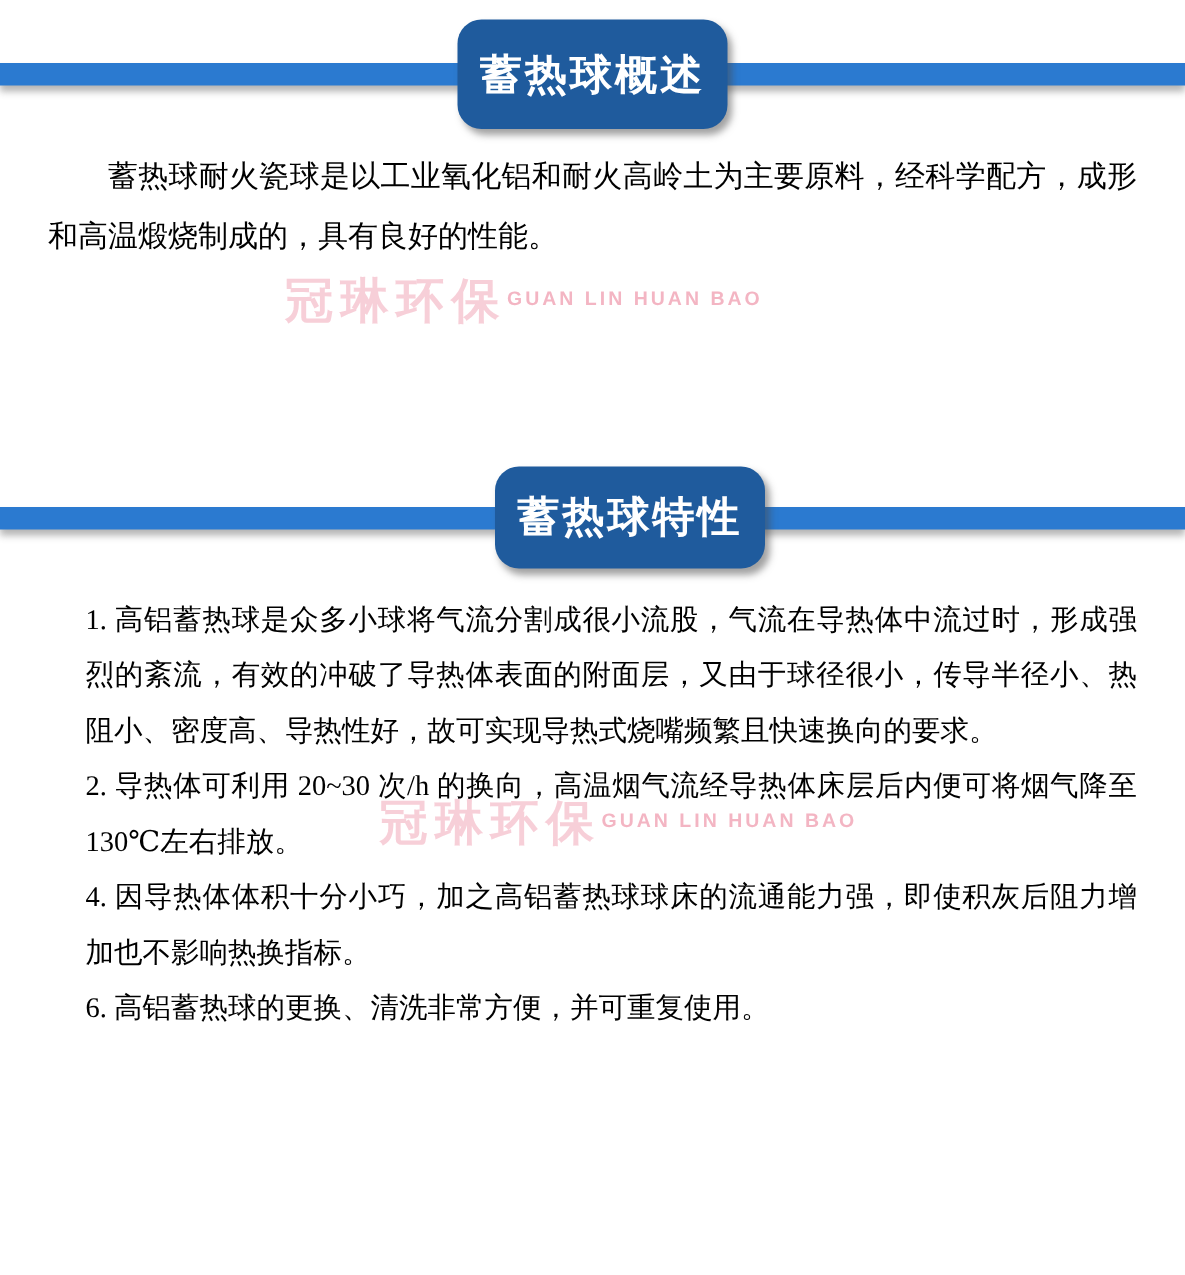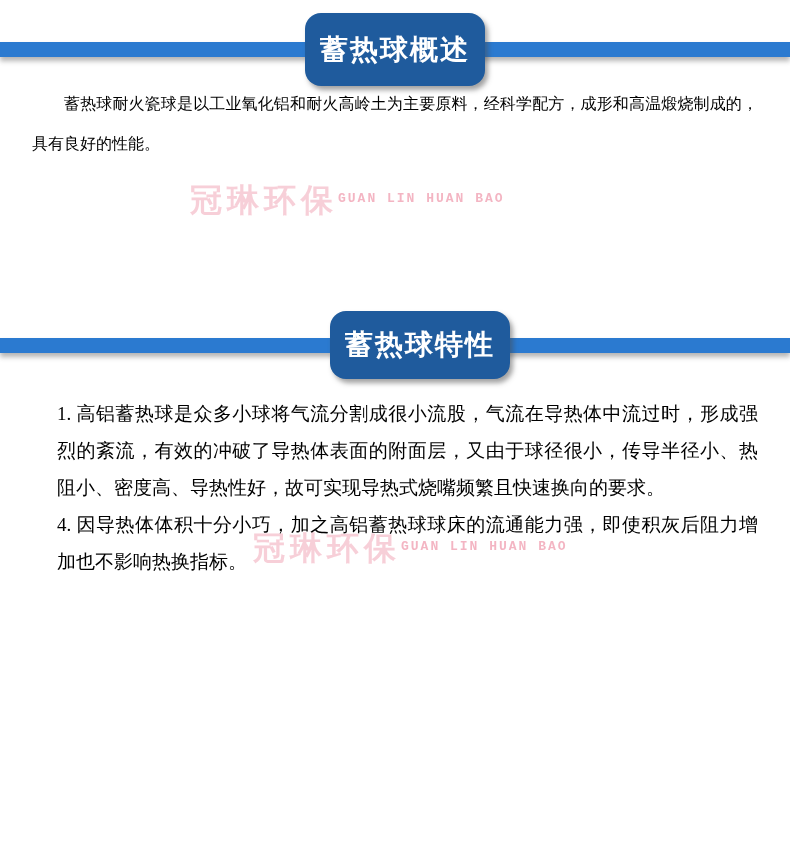--- a/index.html
+++ b/index.html
@@ -31,22 +31,22 @@
   .box1{top:13px;height:73px;text-align:right;}
   .box2{top:311px;height:68px;margin-left:25px;}
   .title-box span{
     color:var(--title-text,#fff);
     font-family:"Liberation Sans","DejaVu Sans",sans-serif;
     font-size:28px;font-weight:bold;letter-spacing:2px;
   }
 
   
   .content1{
-    position:absolute;left:32px;top:84px;width:726px;
-    font-size:16px;line-height:40px;text-align:justify;
+    position:absolute;left:32px;top:98px;width:726px;
+    font-size:20px;line-height:40px;text-align:justify;
     z-index:2;
   }
   .content1 p{margin:0;text-indent:2em;}
   .content2{
     position:absolute;left:57px;top:395px;width:701px;
     font-size:19px;line-height:37px;text-align:justify;
     z-index:2;
   }
   .content2 p{margin:0;}
 
@@ -59,21 +59,21 @@
   .wm1{left:190px;top:150px;}
   .wm2{left:253px;top:498px;}
   .wm-cn{
     margin-top:6px;
     font-family:"Liberation Sans","DejaVu Sans",sans-serif;
     font-size:32px;font-weight:bold;letter-spacing:5px;
     color:var(--wm-pink,#f2a9b9);opacity:.55;white-space:nowrap;
   }
   .wm-en{
     margin-top:1px;
-    font-family:Liberation Mono, monospace;
+    font-family:Liberation Sans, sans-serif;
     font-size:13px;font-weight:bold;letter-spacing:2px;
     color:var(--wm-pink,#f2a9b9);opacity:.85;white-space:nowrap;
   }
 </style>
 </head>
 <body>
 
 <div class="page">
 
   <div class="watermark wm1">
@@ -113,16 +113,18 @@
     <p>蓄热球耐火瓷球是以工业氧化铝和耐火高岭土为主要原料，经科学配方，成形和高温煅烧制成的，具有良好的性能。</p>
   </div>
 
   <div class="section-bar bar2"></div>
   <div class="title-box box2">
     <span>蓄热球特性</span>
   </div>
 
   <div class="content2">
     <p>1. 高铝蓄热球是众多小球将气流分割成很小流股，气流在导热体中流过时，形成强烈的紊流，有效的冲破了导热体表面的附面层，又由于球径很小，传导半径小、热阻小、密度高、导热性好，故可实现导热式烧嘴频繁且快速换向的要求。</p>
+    <p>2. 导热体可利用 20~30 次/h 的换向，高温烟气流经导热体床层后内便可将烟气降至 130℃左右排放。</p>
     <p>4. 因导热体体积十分小巧，加之高铝蓄热球球床的流通能力强，即使积灰后阻力增加也不影响热换指标。</p>
+    <p>6. 高铝蓄热球的更换、清洗非常方便，并可重复使用。</p>
   </div>
 
 </div>
 
 </body></html>

